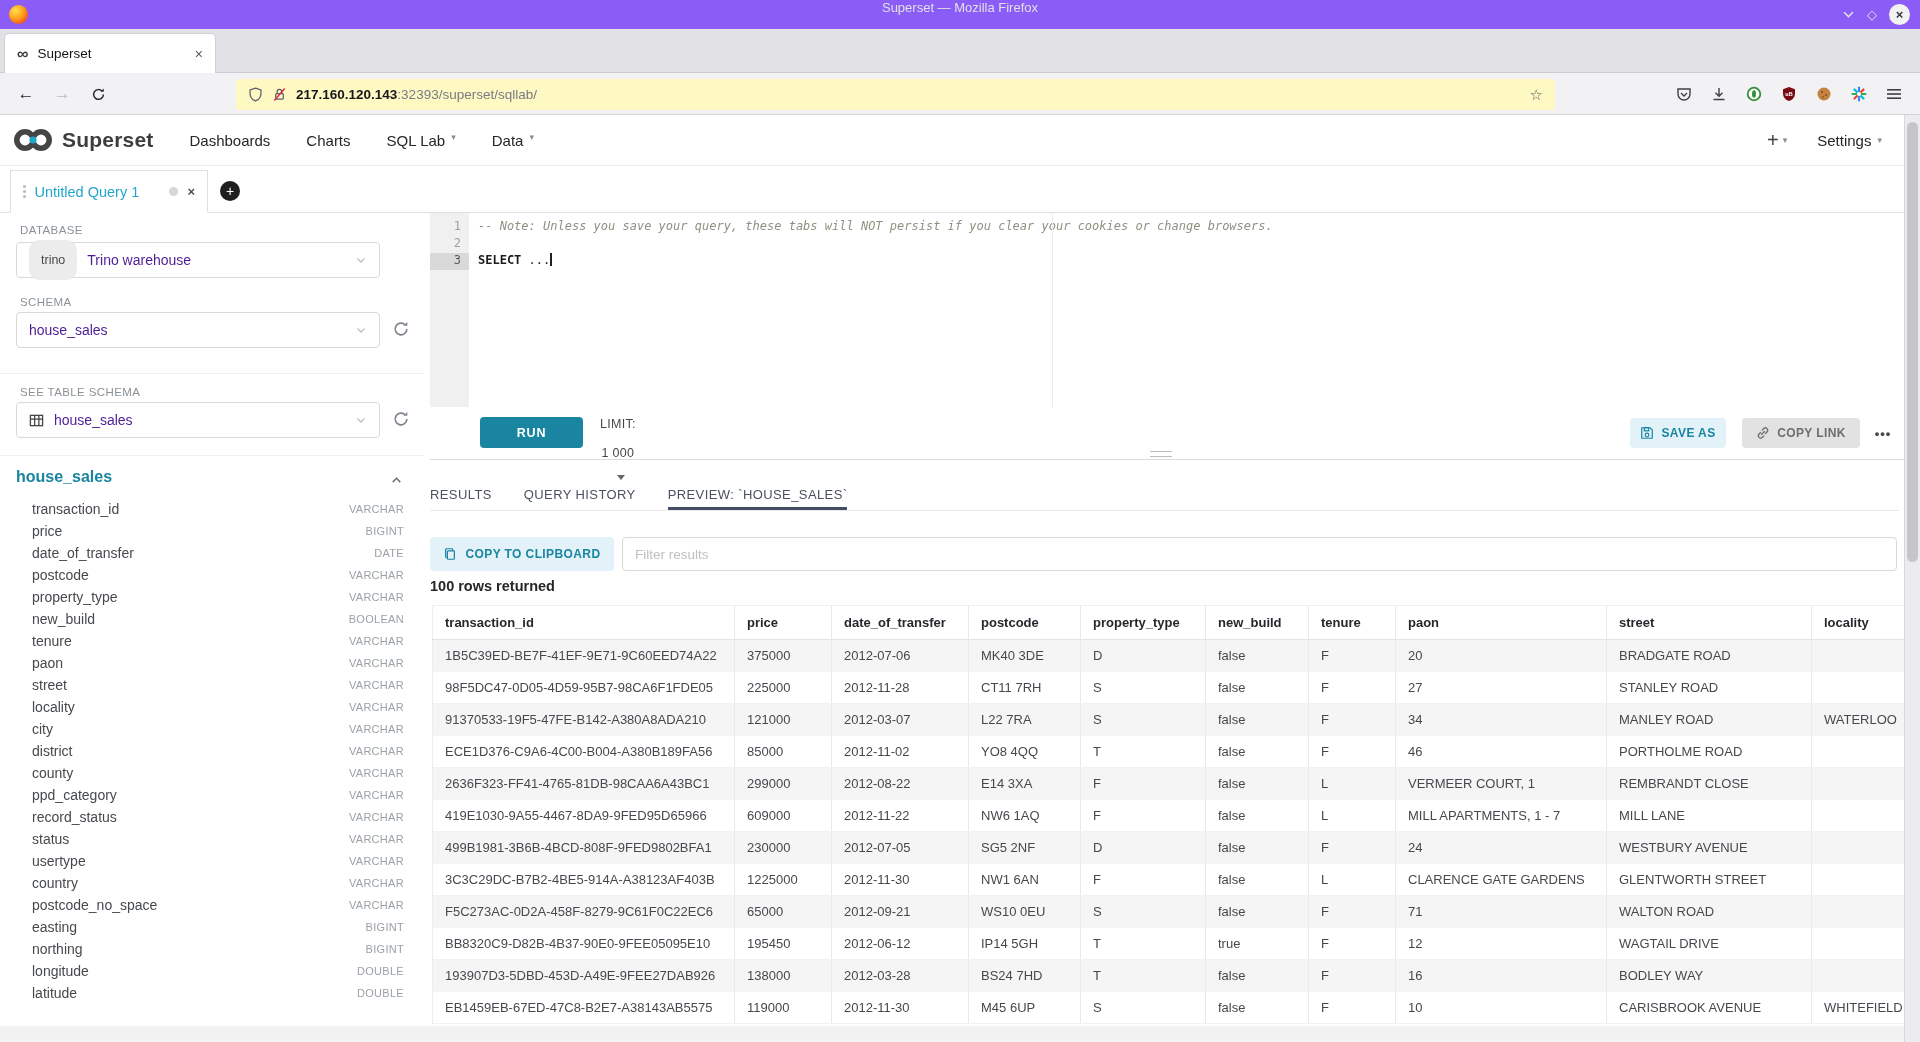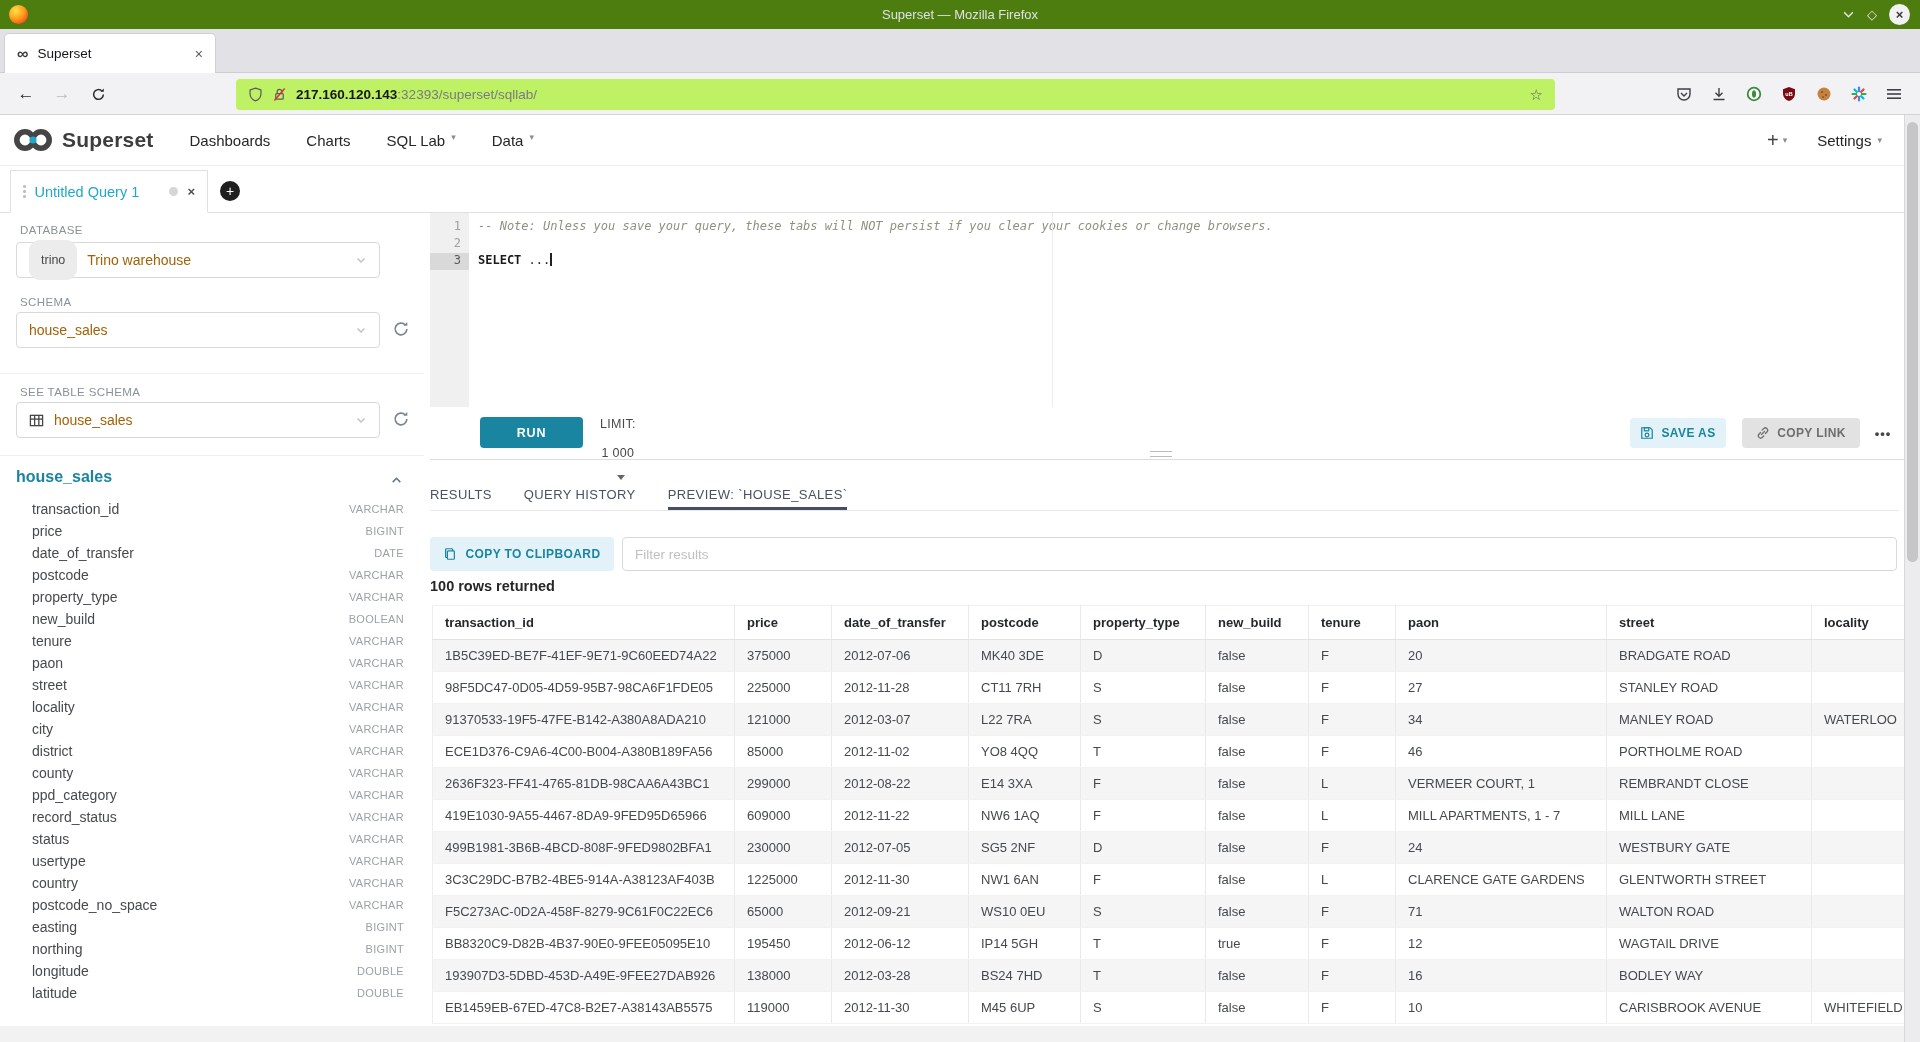--- a/index.html
+++ b/index.html
@@ -1,21 +1,21 @@
 <!DOCTYPE html>
 <html><head>
 <meta charset="utf-8">
 <style>
   * { margin:0; padding:0; box-sizing:border-box; }
   html,body { width:1920px; height:1042px; }
   body { position:relative; overflow:hidden; background:#fff; font-family:"Liberation Sans",sans-serif; }
   .abs { position:absolute; }
 
   
-  .titlebar { left:0; top:0; width:1920px; height:29px; background:#4d7c0f; display:flex; align-items:center; }
+  .titlebar { left:0; top:0; width:1920px; height:29px; background:#8b5cf6; display:flex; align-items:flex-start; }
   .ff-logo { position:absolute; left:9px; top:5px; width:19px; height:19px; border-radius:50%;
              background:radial-gradient(circle at 35% 30%, #ffe14d 0%, #ff9f1a 45%, #f4511e 78%, #c62828 100%); }
   .win-title { width:100%; text-align:center; color:#dfe1e5; font-size:13px; }
   .win-controls { position:absolute; right:10px; top:0; height:29px; display:flex; align-items:center; gap:12px; }
   .win-glyph { color:#e6e6e6; font-size:13px; line-height:1; }
   .win-close { width:21px; height:21px; border-radius:50%; background:#f2f2f2; color:#35353c; font-size:13px;
                display:flex; align-items:center; justify-content:center; font-weight:bold; }
 
   .tabstrip { left:0; top:29px; width:1920px; height:44px; background:#e2e2e6; border-bottom:1px solid #ccccd2; }
   .browser-tab { position:absolute; left:4px; top:4px; width:212px; height:40px; background:#fff;
@@ -23,21 +23,21 @@
                  display:flex; align-items:center; padding:0 12px; gap:9px; }
   .favicon-inf { font-size:16px; font-weight:bold; color:#3b3b43; line-height:1; }
   .btab-label { font-size:13.5px; color:#15141a; flex:1; }
   .btab-close { color:#5a5a64; font-size:14px; }
   .newtab { position:absolute; left:224px; top:36px; width:26px; height:26px; display:flex; align-items:center;
             justify-content:center; color:#2a2a2e; font-size:19px; }
 
   .urlrow { left:0; top:73px; width:1920px; height:42px; background:#f2f2f4; border-bottom:1px solid #d2d2d8; }
   .navbtn { position:absolute; top:0; height:42px; display:flex; align-items:center; justify-content:center; width:28px;
             font-size:17px; color:#2a2a2e; }
-  .urlbar { position:absolute; left:236px; top:6px; width:1319px; height:31px; background:#bef264; border-radius:4px;
+  .urlbar { position:absolute; left:236px; top:6px; width:1319px; height:31px; background:#fef9c3; border-radius:4px;
             display:flex; align-items:center; padding:0 12px; gap:9px; }
   .urltext { font-size:13.5px; white-space:nowrap; overflow:hidden; flex:1; }
   .urlhost { color:#17171b; font-weight:600; }
   .urlrest { color:#7a7a82; }
   .tb-icons { position:absolute; right:18px; top:0; height:42px; display:flex; align-items:center; gap:19px; }
   .tb-icons svg, .tb-icons .cssicon { display:block; }
 
   
   .appnav { left:0; top:115px; width:1904px; height:51px; background:#fff; border-bottom:1px solid #ececec;
             display:flex; align-items:center; }
@@ -59,21 +59,21 @@
   .qtab-title { font-size:14.5px; color:#20a7c9; flex:1; white-space:nowrap; }
   .unsaved-dot { width:9px; height:9px; border-radius:50%; background:#d6d6d6; }
   .qtab-close { color:#4d4d4d; font-size:13px; font-weight:bold; }
   .addtab { left:220px; top:181px; width:20px; height:20px; border-radius:50%; background:#1f1f1f; color:#fff;
             font-size:14px; display:flex; align-items:center; justify-content:center; line-height:1; }
 
   
   .side-label { position:absolute; left:20px; font-size:11.5px; color:#8a9298; letter-spacing:.4px; }
   .sel { position:absolute; left:16px; width:364px; height:36px; border:1px solid #d9d9d9; border-radius:4px;
          background:#fff; display:flex; align-items:center; padding:0 12px; gap:10px; }
-  .sel-value { font-size:14px; color:#a16207; white-space:nowrap; }
+  .sel-value { font-size:14px; color:#4c1d95; white-space:nowrap; }
   .sel-caret { margin-left:auto; }
   .pill { background:#ececec; border-radius:11px; height:40px; padding:0 12px; display:flex; align-items:center;
           font-size:12.5px; color:#484848; }
   .refresh-btn { position:absolute; left:392px; width:20px; height:20px; }
   .side-divider { position:absolute; left:0; width:424px; height:1px; background:#f0f0f0; }
   .tbl-title { position:absolute; left:16px; top:468px; font-size:16px; font-weight:bold; color:#1985a0; }
   .collapse-chev { position:absolute; left:390px; top:474px; }
   .col-list { position:absolute; left:0; top:498px; width:424px; }
   .col-row { height:22px; display:flex; align-items:center; padding:0 20px 0 32px; }
   .col-name { font-size:14px; color:#46494d; flex:1; white-space:nowrap; }
@@ -583,21 +583,21 @@
       </tr>
       <tr>
         <td>499B1981-3B6B-4BCD-808F-9FED9802BFA1</td>
         <td>230000</td>
         <td>2012-07-05</td>
         <td>SG5 2NF</td>
         <td>D</td>
         <td>false</td>
         <td>F</td>
         <td>24</td>
-        <td>WESTBURY GATE</td>
+        <td>WESTBURY AVENUE</td>
         <td></td>
       </tr>
       <tr>
         <td>3C3C29DC-B7B2-4BE5-914A-A38123AF403B</td>
         <td>1225000</td>
         <td>2012-11-30</td>
         <td>NW1 6AN</td>
         <td>F</td>
         <td>false</td>
         <td>L</td>

